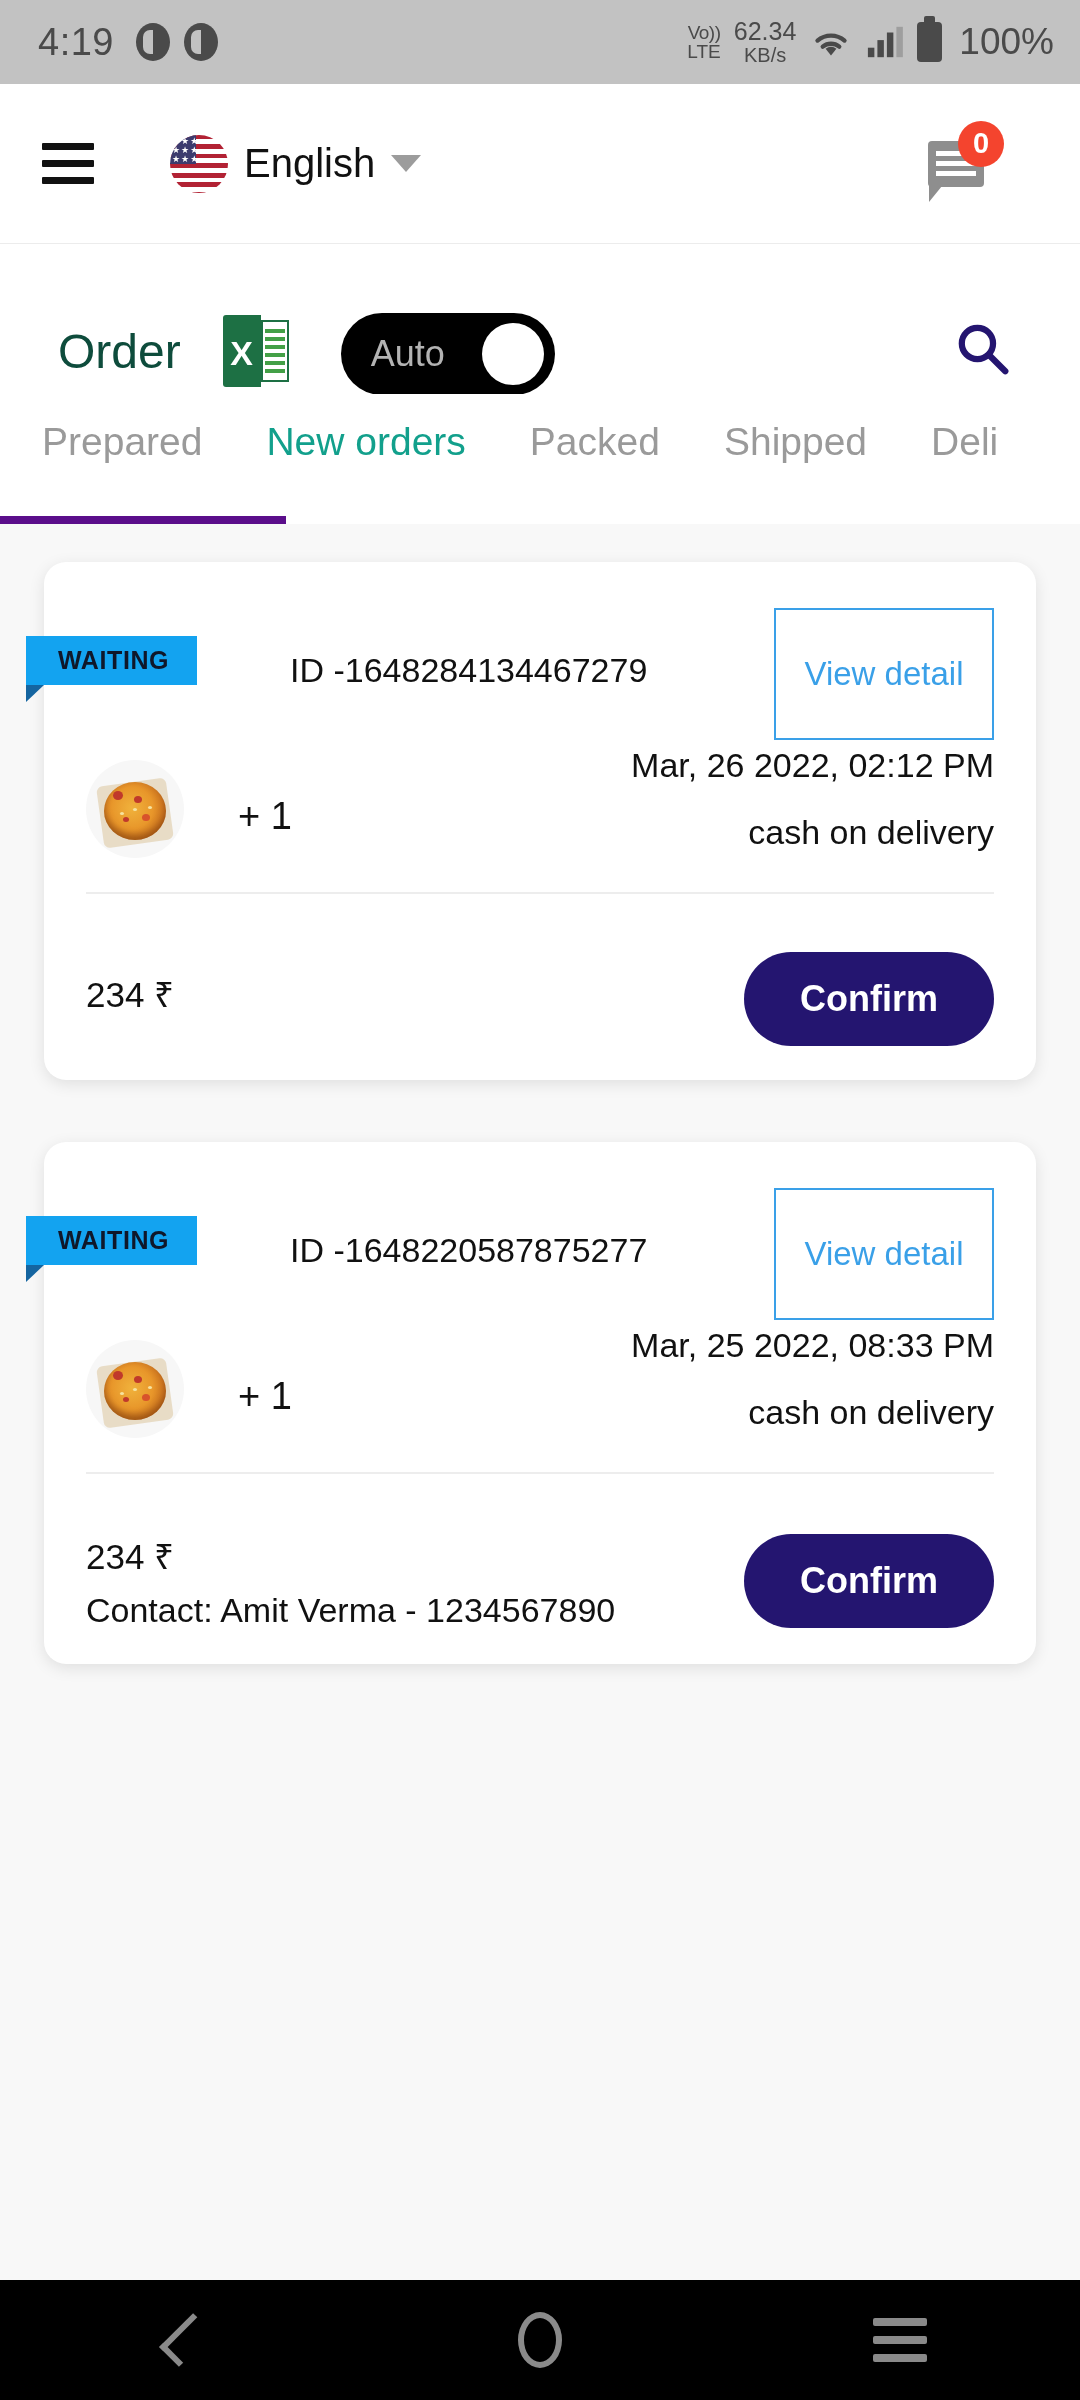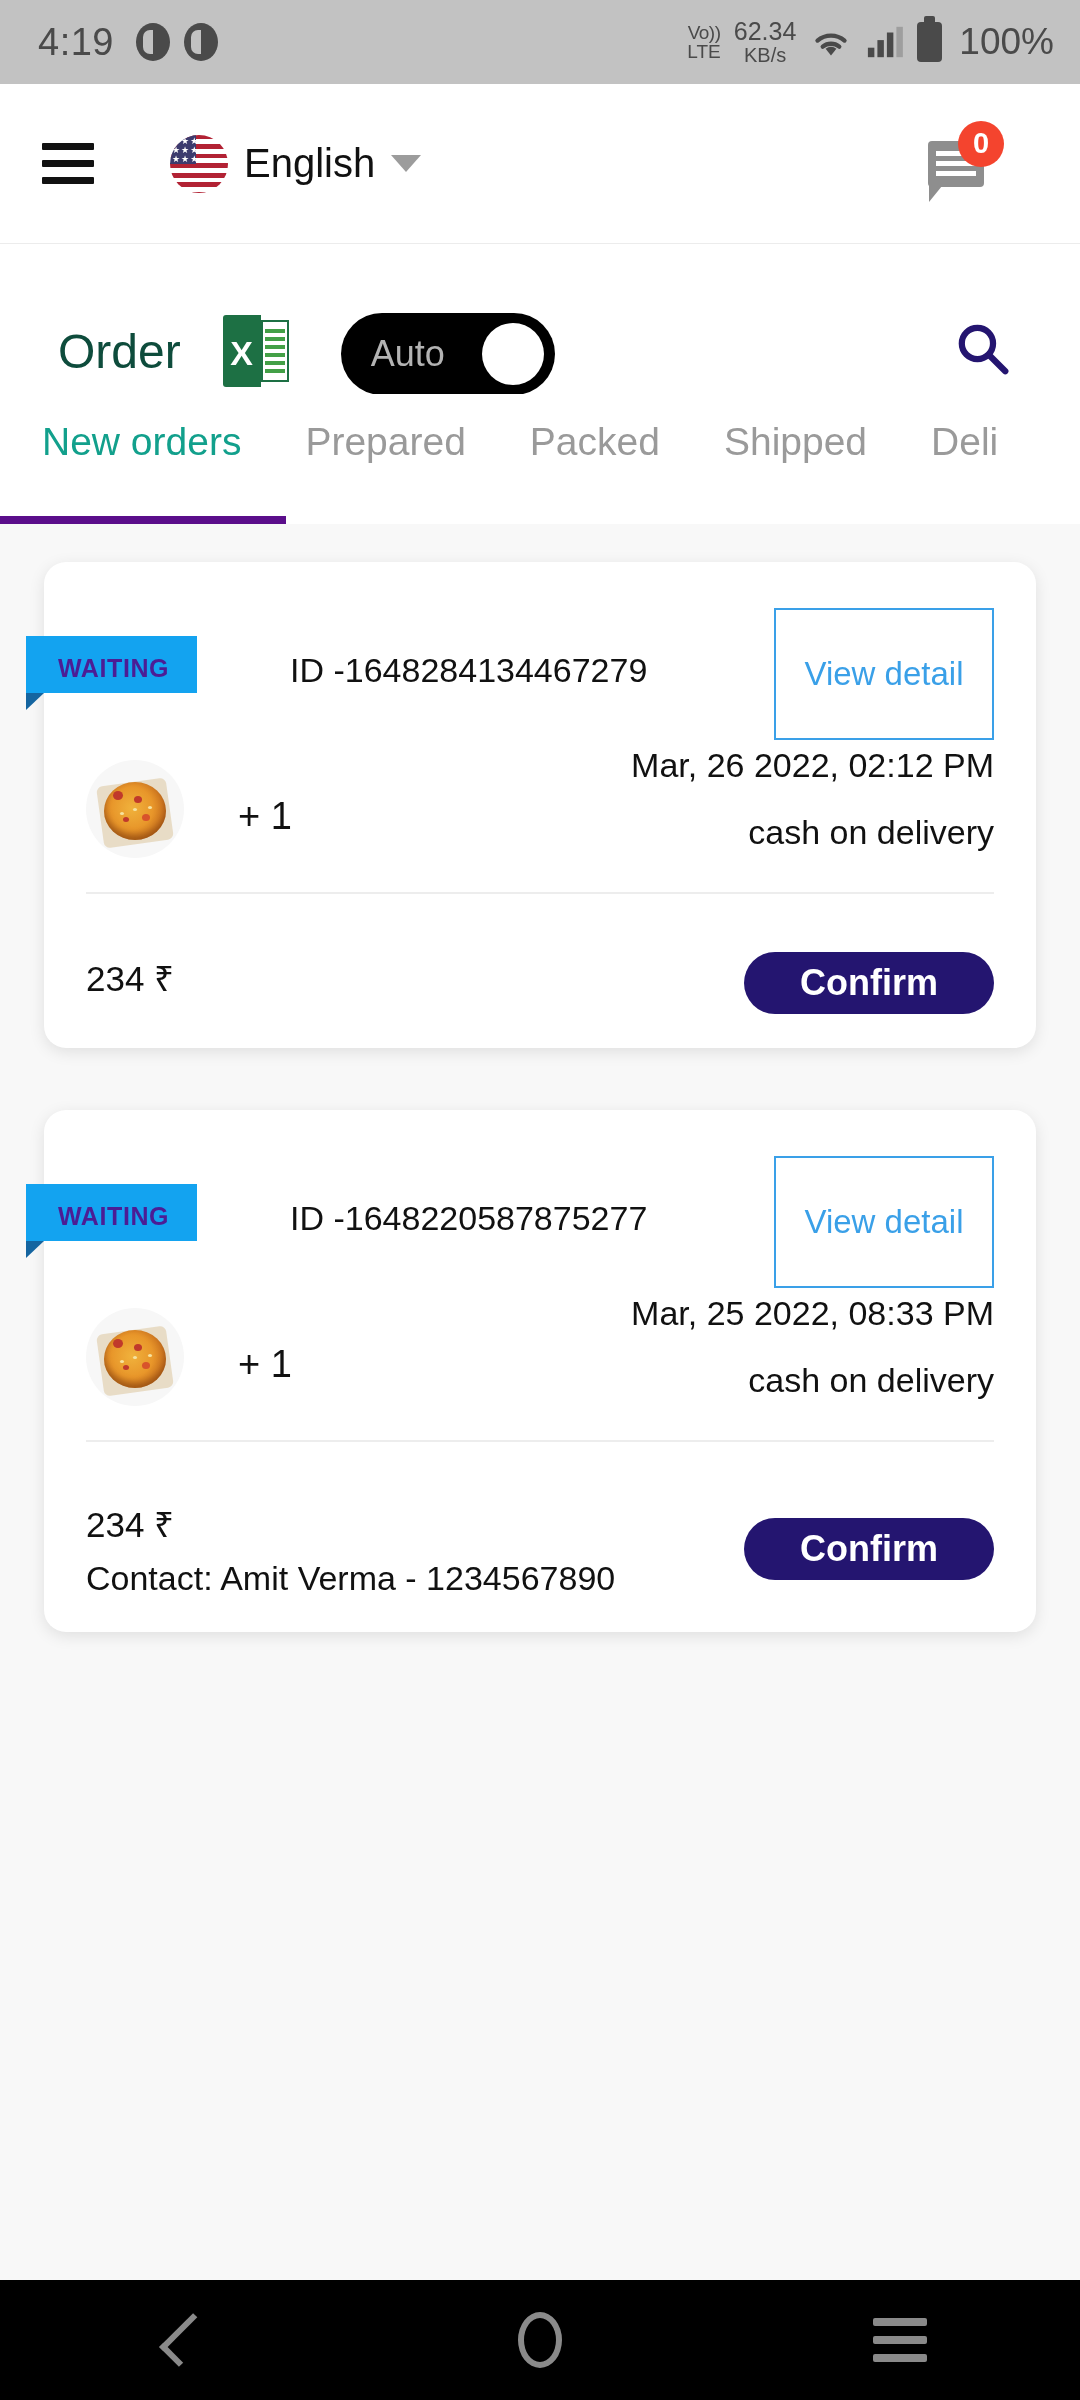--- a/index.html
+++ b/index.html
@@ -253,25 +253,25 @@
     display: flex;
     align-items: flex-start;
     padding: 46px 0 0 0;
     min-height: 188px;
   }
   .ribbon {
     position: absolute;
     left: -18px;
     top: 74px;
     background: #13a3f0;
-    color: #4c1d95;
+    color: #0f172a;
     font-size: 25px;
     font-weight: bold;
     letter-spacing: 0.6px;
-    padding: 20px 28px 12px 32px;
+    padding: 12px 28px 12px 32px;
     line-height: 1;
   }
   .ribbon::after {
     content: "";
     position: absolute;
     left: 0; bottom: -17px;
     border-left: 18px solid #1565a0;
     border-bottom: 17px solid transparent;
   }
   .order-id {
@@ -351,21 +351,21 @@
   .price-block { flex: 1; }
   .price { font-size: 35px; color: #111; margin-bottom: 12px; }
   .contact { font-size: 34px; color: #111; }
   .confirm-btn {
     background: #241570;
     color: #ffffff;
     font-size: 36px;
     font-weight: bold;
     border: none;
     border-radius: 48px;
-    padding: 10px 56px;
+    padding: 26px 56px;
     cursor: pointer;
     font-family: inherit;
     flex: none;
   }
 
   
   .navbar {
     height: 120px;
     background: #000000;
     display: flex;
@@ -481,22 +481,22 @@
     <div class="ob-spacer"></div>
     <span class="search-icon">
       <svg width="58" height="58" viewBox="0 0 26 26">
         <circle cx="10.5" cy="10.5" r="7" stroke="#241570" stroke-width="2.8" fill="none"></circle>
         <line x1="15.6" y1="15.6" x2="23" y2="23" stroke="#241570" stroke-width="2.8" stroke-linecap="round"></line>
       </svg>
     </span>
   </div>
 
   <div class="tabs">
+    <div class="tab">Prepared</div>
     <div class="tab active">New orders</div>
-    <div class="tab">Prepared</div>
     <div class="tab">Packed</div>
     <div class="tab">Shipped</div>
     <div class="tab">Deli</div>
     <div class="tab-underline"></div>
   </div>
 
   <div class="content">
 
     <div class="card">
       <div class="ribbon">WAITING</div>

